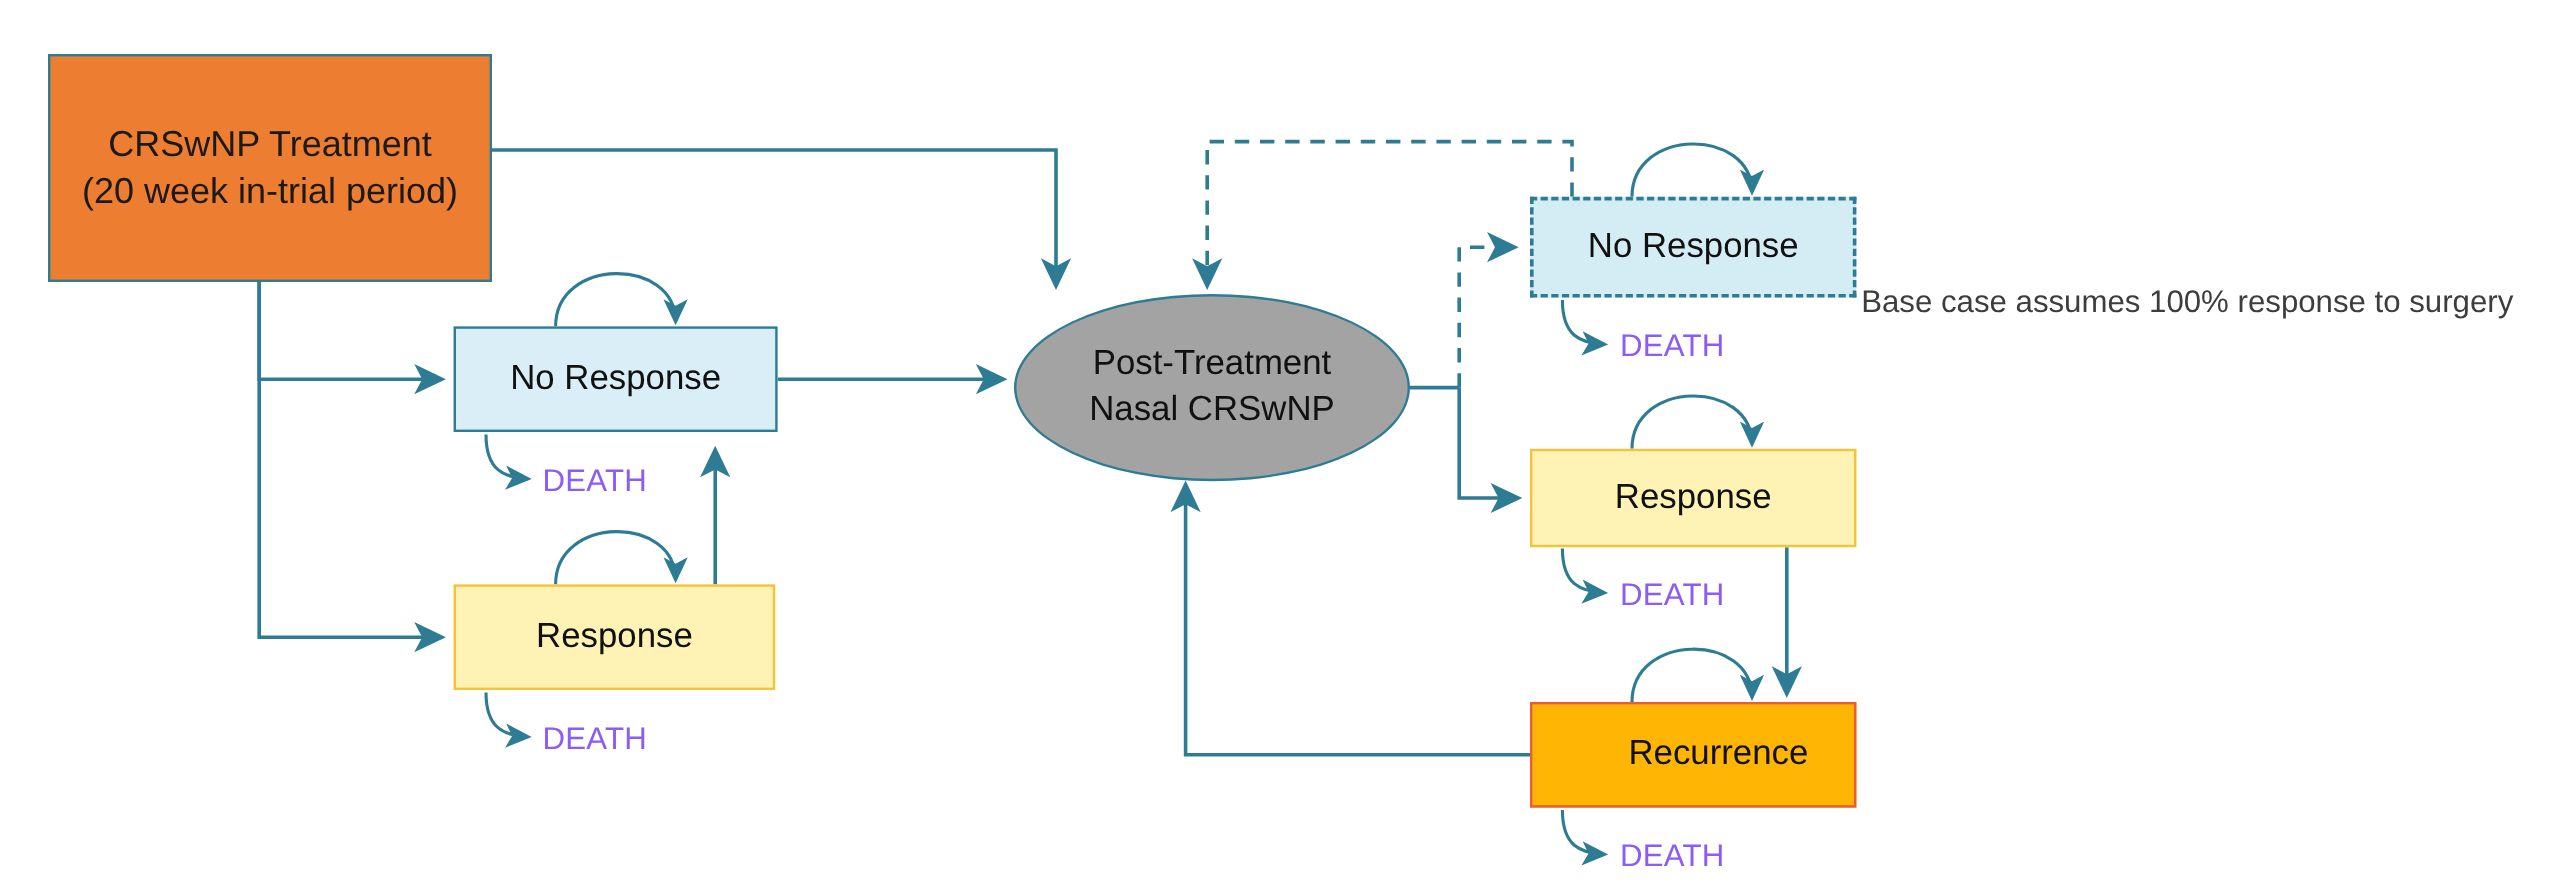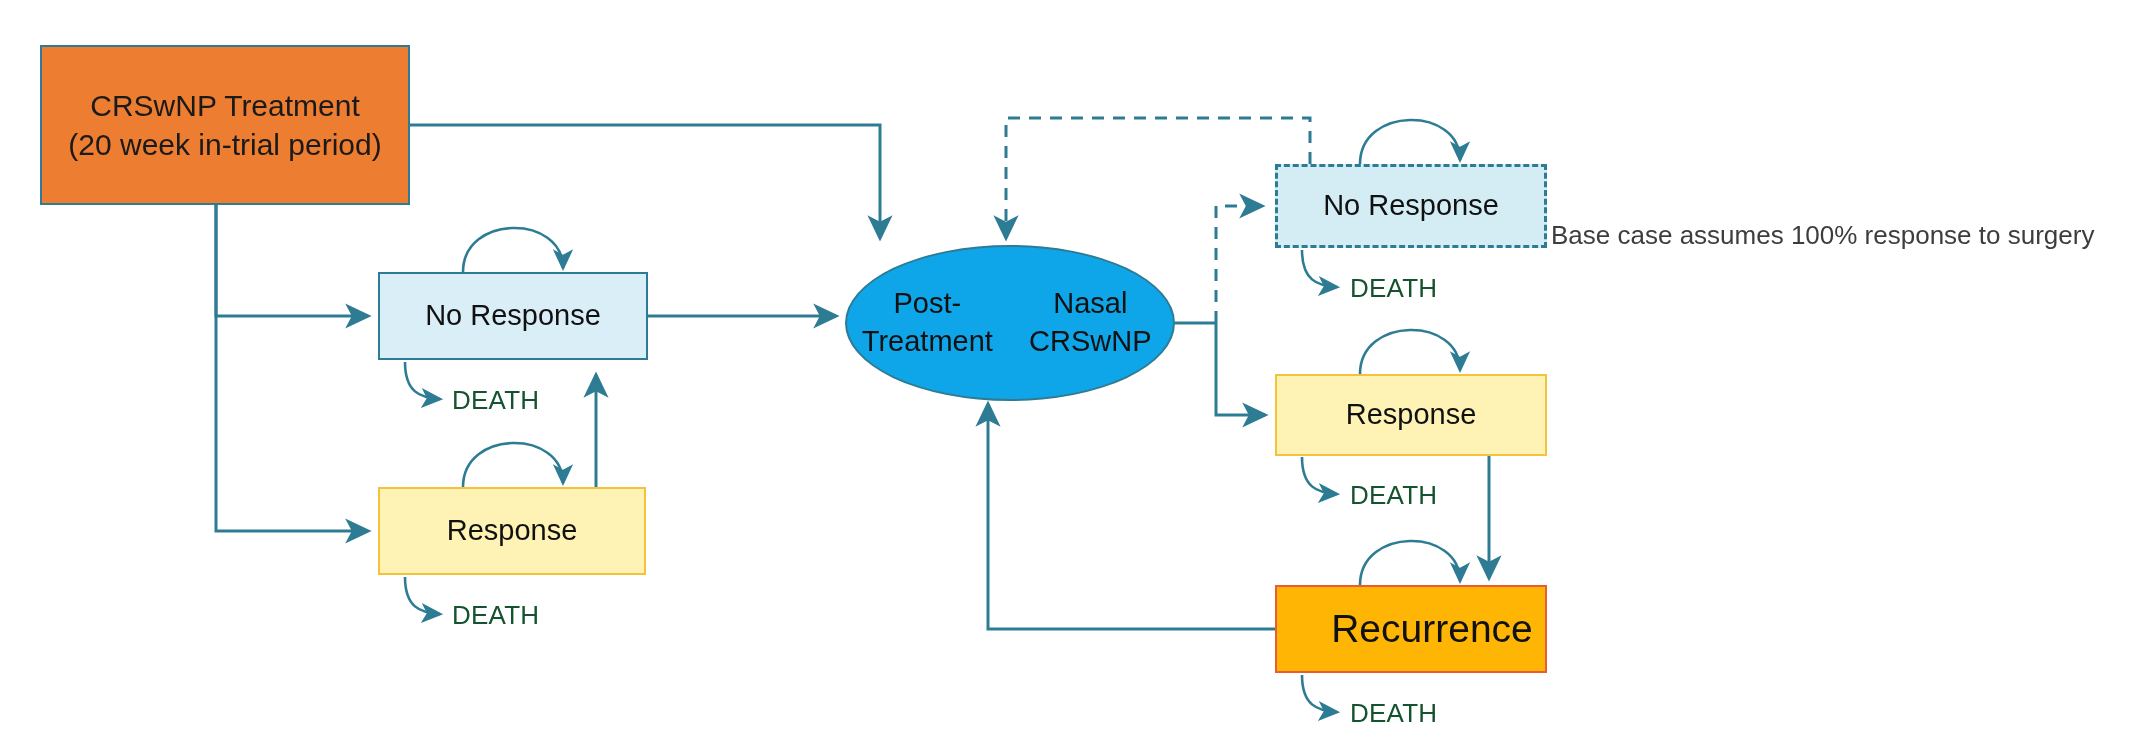--- a/index.html
+++ b/index.html
@@ -27,21 +27,21 @@
     box-sizing:border-box;
     display:flex;
     align-items:center;
     justify-content:center;
     text-align:center;
     color:#111111;
     line-height:1.30;
   }
   .node.rect{ }
   .n-treatment{
-    left:40px; top:45px; width:370px; height:160px;
+    left:40px; top:45px; width:370px; height:190px;
     background:#ED7D31;
     border:2px solid #2E7C94;
     font-size:30px;
     color:#1a1a1a;
   }
   .n-noresp-left{
     left:378px; top:272px; width:270px; height:88px;
     background:#D9EEF7;
     border:2.5px solid #2E7C94;
     font-size:29px;
@@ -61,43 +61,45 @@
   .n-resp-right{
     left:1275px; top:374px; width:272px; height:82px;
     background:#FEF2B4;
     border:2.5px solid #F5C33B;
     font-size:29px;
   }
   .n-recurrence{
     left:1275px; top:585px; width:272px; height:88px;
     background:#FFB503;
     border:2.5px solid #ED5B32;
-    font-size:39px;
+    font-size:29px;
     padding-left:42px;
   }
   .n-ellipse{
     left:845px; top:245px; width:330px; height:156px;
-    background:#0ea5e9;
+    background:#a3a3a3;
     border:2.5px solid #2E7C94;
     border-radius:50%;
     font-size:29px;
+    flex-direction:column;
   }
   .n-ellipse span{display:block;}
   .deathlbl{
     position:absolute;
     font-size:26px;
-    color:#14532d;
+    color:#8b5cf6;
     letter-spacing:0.2px;
     white-space:nowrap;
   }
   .note{
     position:absolute;
     font-size:26px;
     color:#3d3d3d;
     white-space:nowrap;
+    margin-top:16px;
   }
   .tl{display:block;}
 </style>
 </head>
 <body>
 
 <div id="stage">
 
   <svg id="wires" viewBox="0 0 2130 746">
     <defs>

